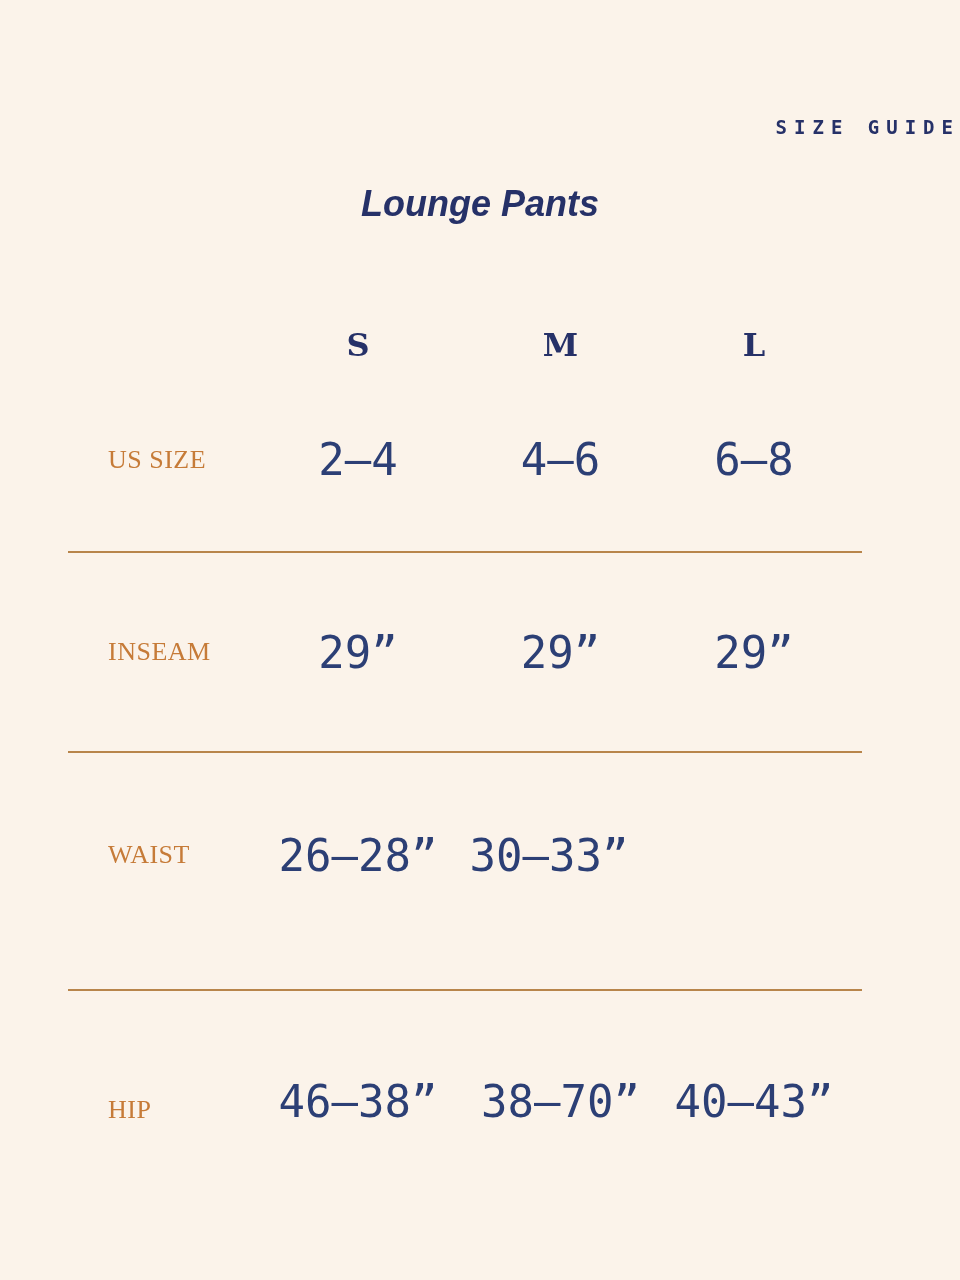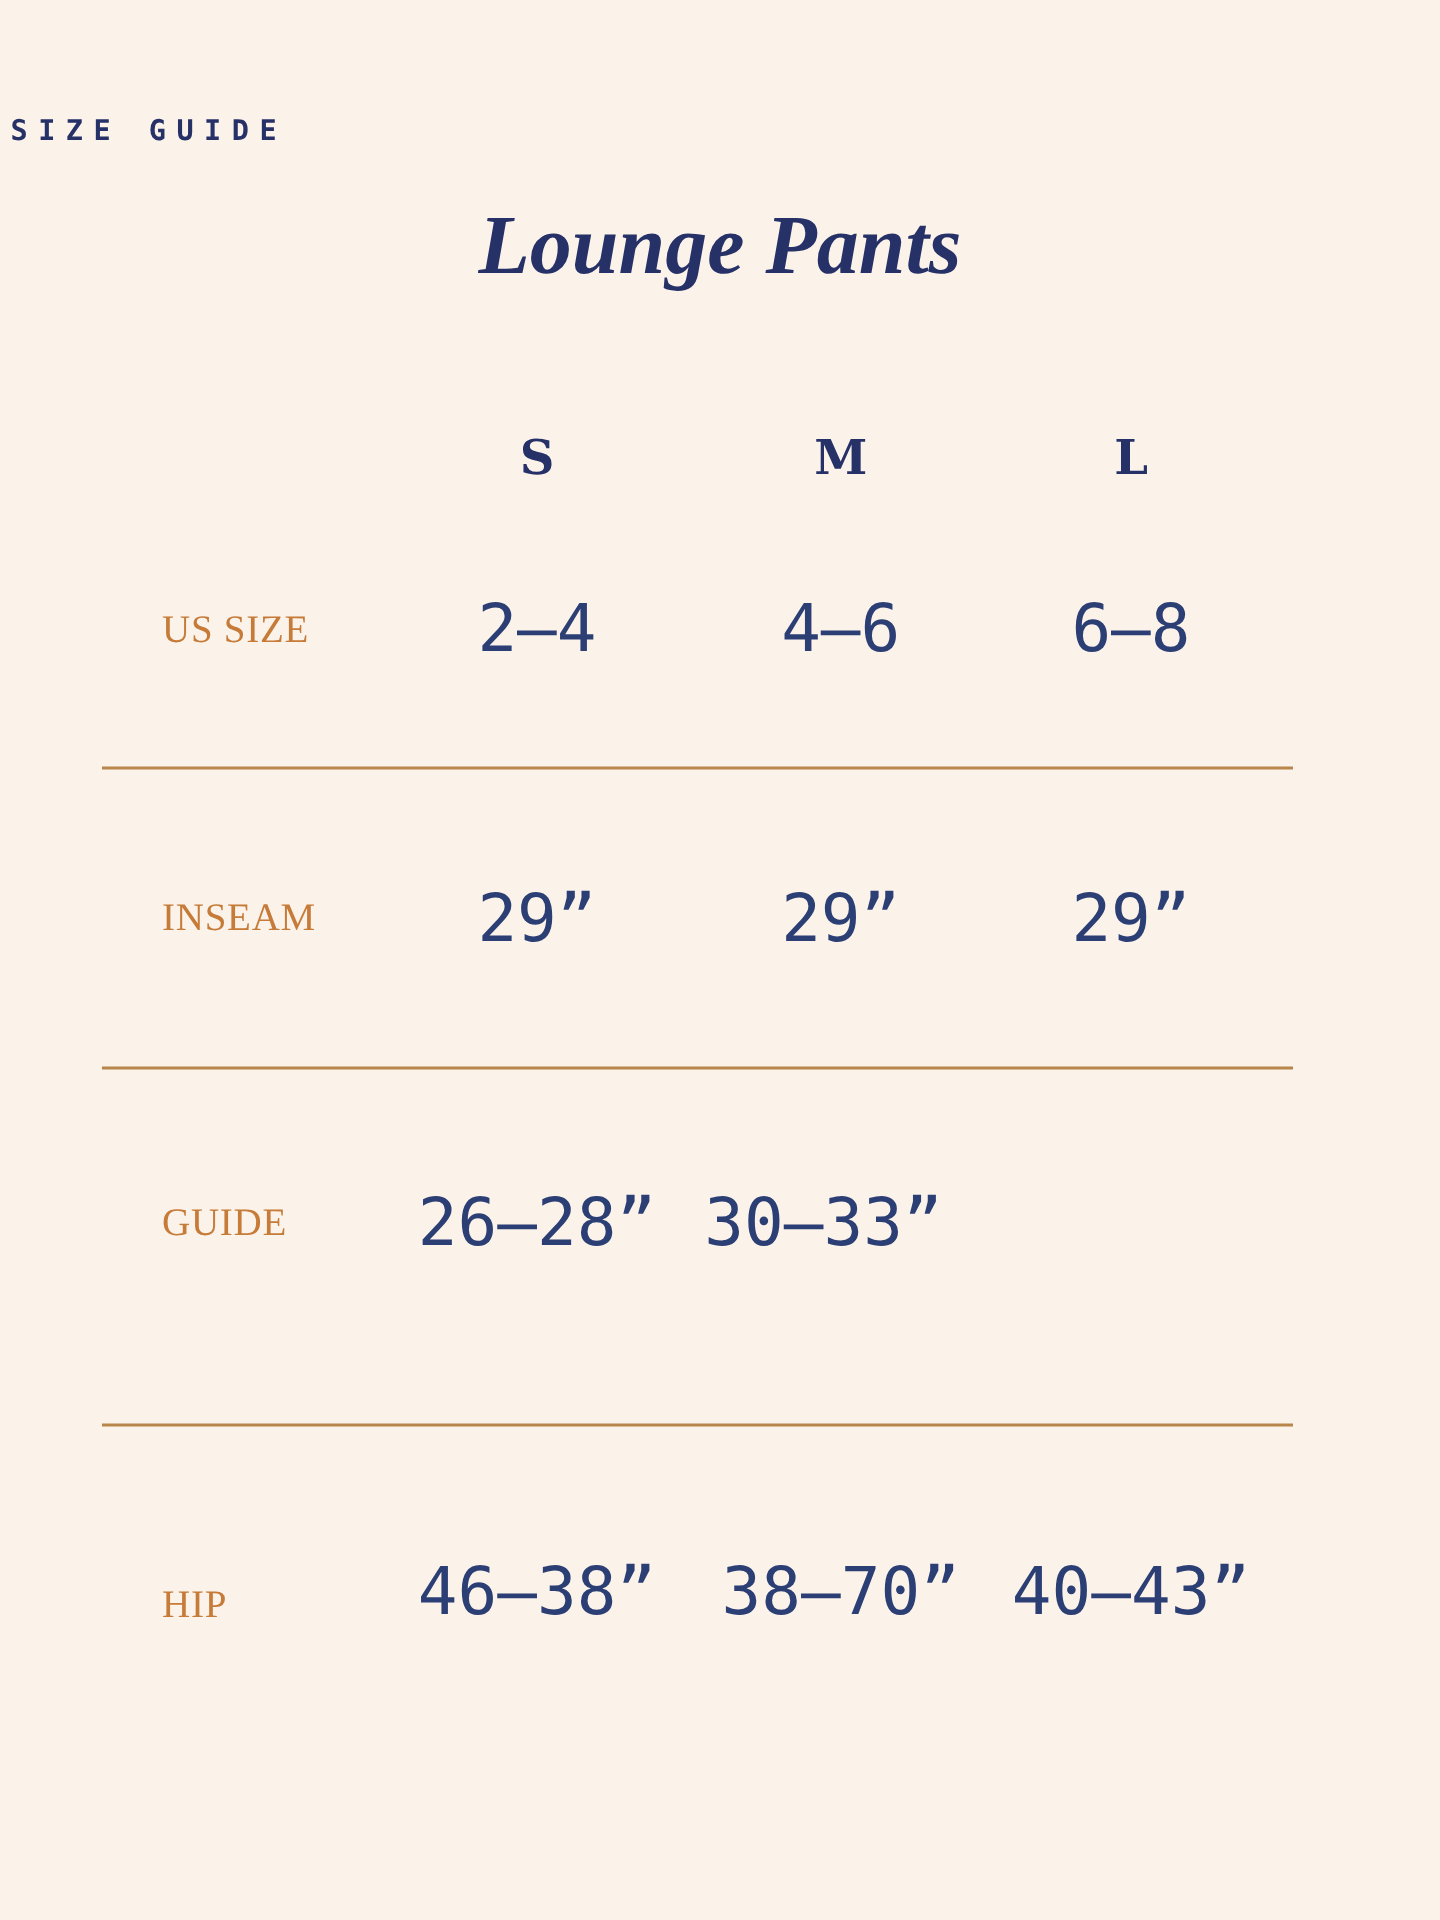--- a/index.html
+++ b/index.html
@@ -17,36 +17,36 @@
     background: var(--bg);
     overflow: hidden;
     font-family: "DejaVu Sans Mono", monospace;
   }
   .page {
     width: 960px;
     height: 1280px;
     position: relative;
   }
   .eyebrow {
-    padding-top: 76px;
-    text-align: left;
+    padding-top: 116px;
+    text-align: right;
     font-family: "DejaVu Sans Mono", monospace;
     font-weight: bold;
     font-size: 19px;
     letter-spacing: 7px;
     text-indent: 7px;
     color: var(--navy);
   }
   .title {
     margin: 26px 0 0 0;
     text-align: center;
-    font-family: Liberation Serif, serif;
+    font-family: Liberation Sans, sans-serif;
     font-style: italic;
     font-weight: bold;
-    font-size: 56px;
+    font-size: 36px;
     line-height: 80px;
     color: var(--navy);
     letter-spacing: 0px;
   }
   .size-table {
     width: 794px;
     margin-left: 68px;
   }
   .row {
     display: flex;
@@ -119,21 +119,21 @@
     <div class="row row-inseam">
       <div class="cell label-cell">INSEAM</div>
       <div class="cell col-s value-cell">29”</div>
       <div class="cell col-m value-cell">29”</div>
       <div class="cell col-l value-cell">29”</div>
     </div>
 
     <div class="divider"></div>
 
     <div class="row row-waist">
-      <div class="cell label-cell">GUIDE</div>
+      <div class="cell label-cell">WAIST</div>
       <div class="cell col-s value-cell">26–28”</div>
       <div class="cell col-l value-cell">30–33”</div>
     </div>
 
     <div class="divider"></div>
 
     <div class="row row-hip">
       <div class="cell label-cell">HIP</div>
       <div class="cell col-s value-cell">46–38”</div>
       <div class="cell col-m value-cell">38–70”</div>

